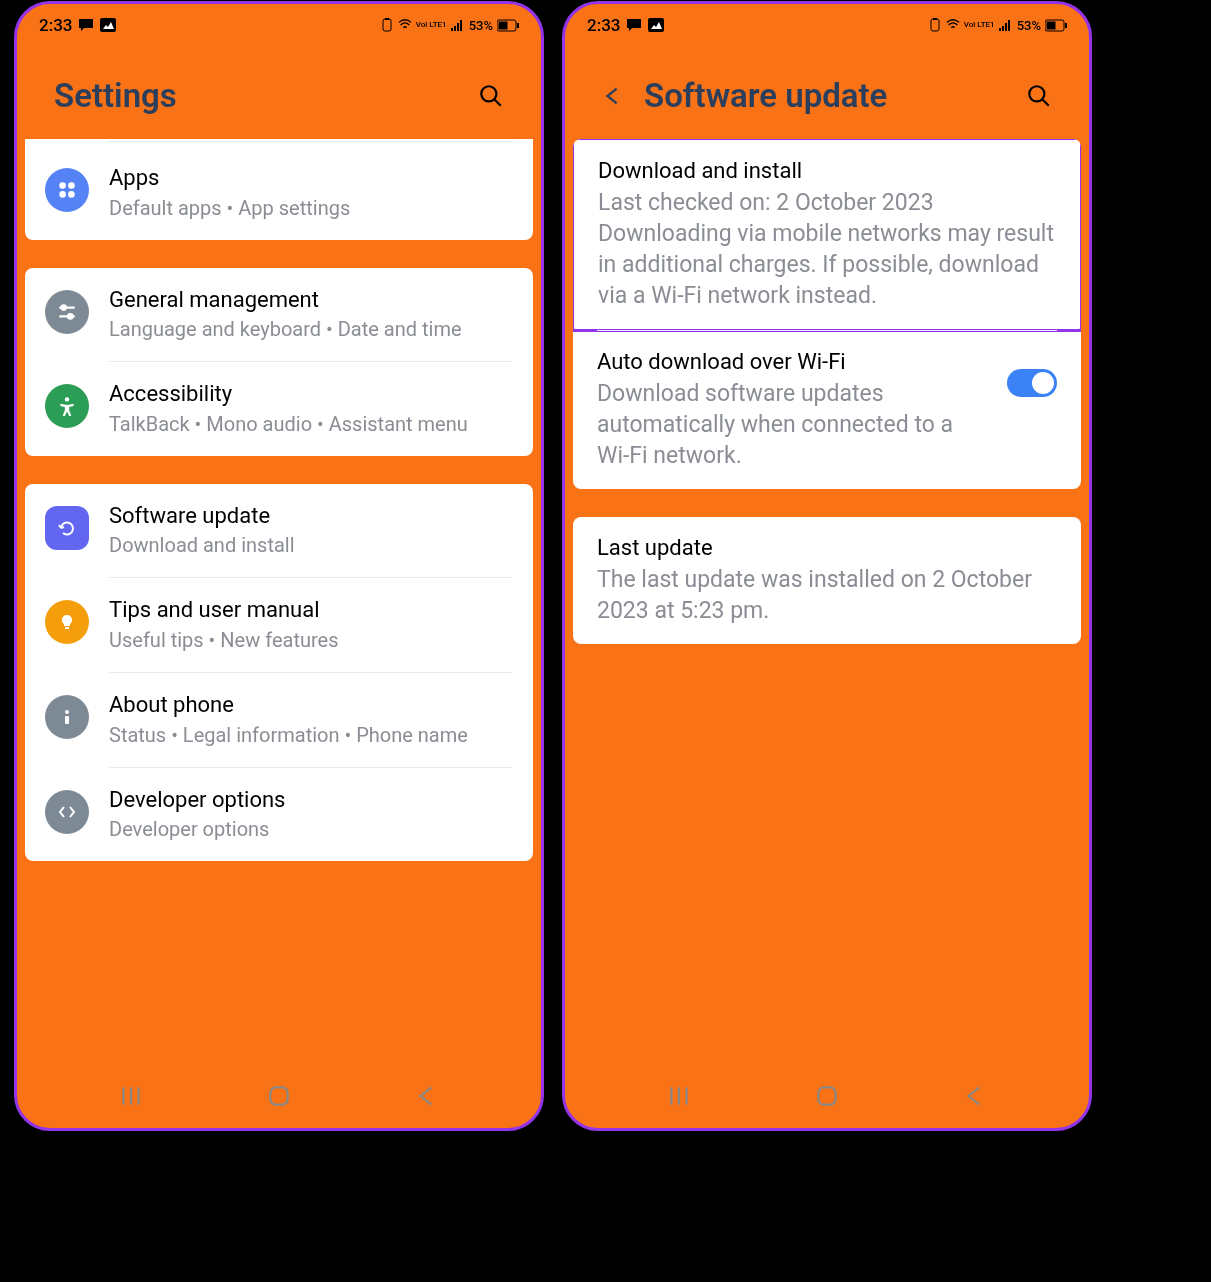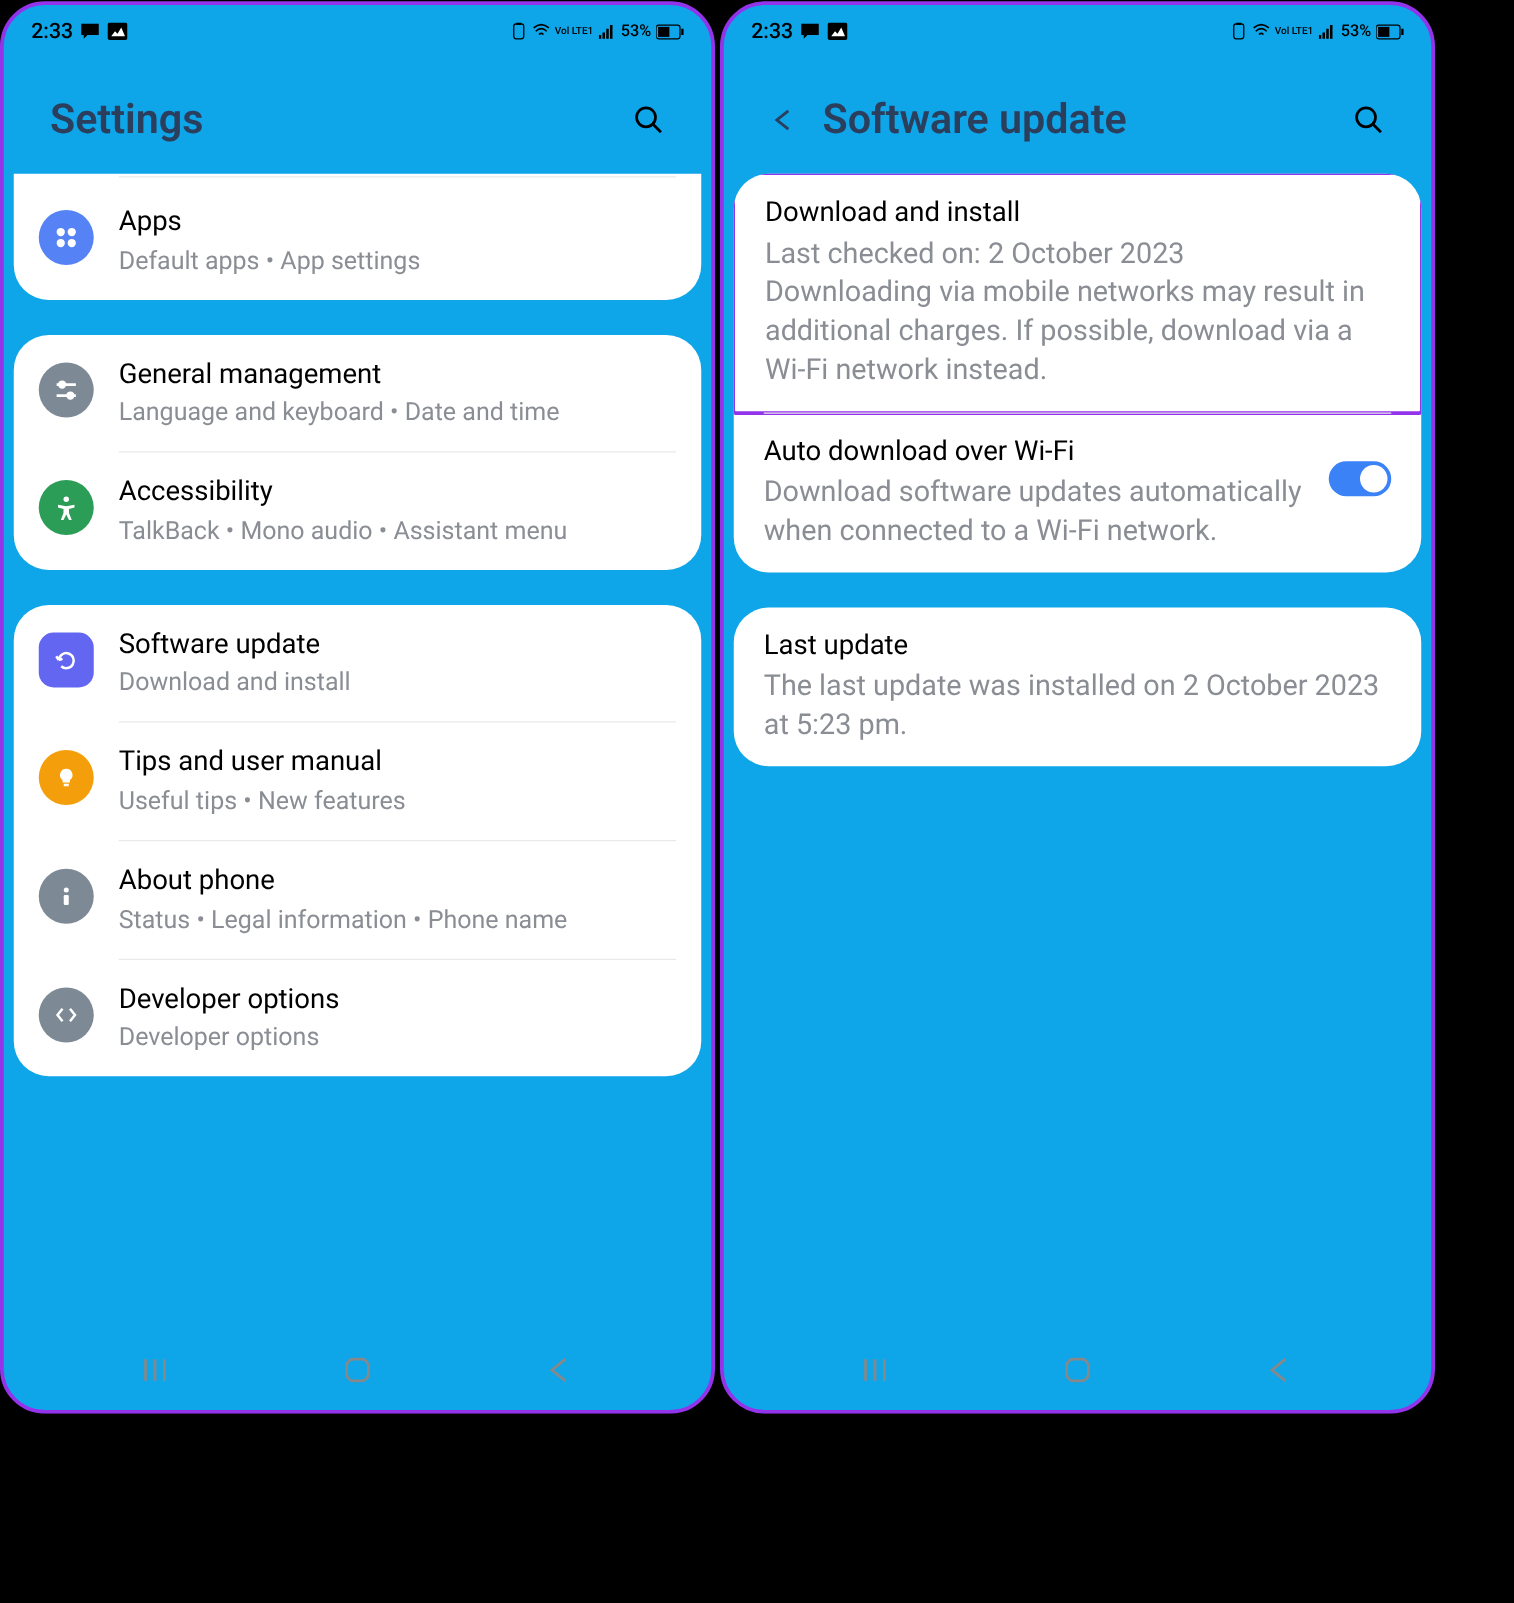--- a/index.html
+++ b/index.html
@@ -4,29 +4,29 @@
   <style>
     * { box-sizing: border-box; margin: 0; padding: 0; }
     body {
       background: #000;
       font-family: -apple-system, Roboto, "Segoe UI", sans-serif;
       display: flex;
       gap: 4px;
       padding: 0;
     }
     .phone {
-      width: 572px;
+      width: 530px;
       height: 1130px;
-      background: #0ea5e9;
+      background: #f97316;
       border: 3px solid #9333ea;
       border-radius: 36px;
       overflow: hidden;
       position: relative;
       margin-top: 1px;
-      margin-left: 0;
+      margin-left: 14px;
     }
     .status-bar {
       height: 42px;
       display: flex;
       justify-content: space-between;
       align-items: center;
       padding: 0 22px;
       font-size: 17px;
       font-weight: 500;
       color: #000;
@@ -56,21 +56,21 @@
     .search-btn {
       width: 26px;
       height: 26px;
       stroke: #000;
       stroke-width: 2;
       fill: none;
     }
     .card {
       background: #fff;
       margin: 0 8px 28px;
-      border-radius: 28px;
+      border-radius: 8px;
       overflow: hidden;
     }
     .card-truncated-top {
       border-top-left-radius: 0;
       border-top-right-radius: 0;
       padding-top: 2px;
     }
     .item {
       display: flex;
       align-items: flex-start;

